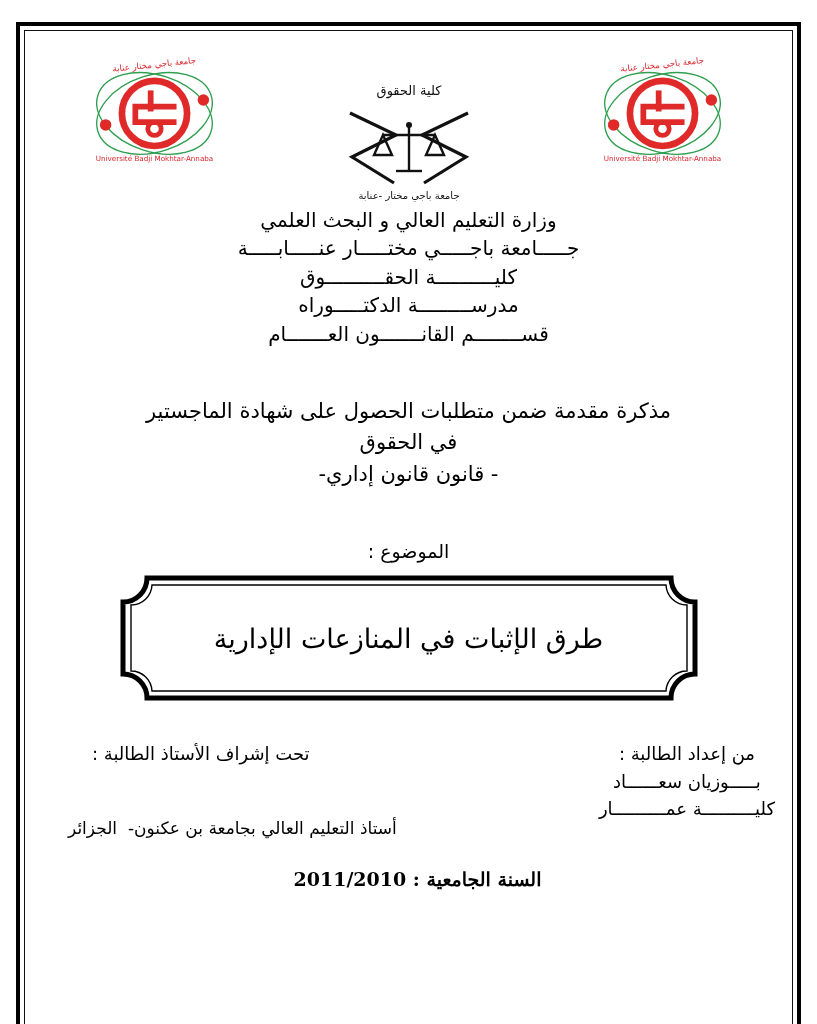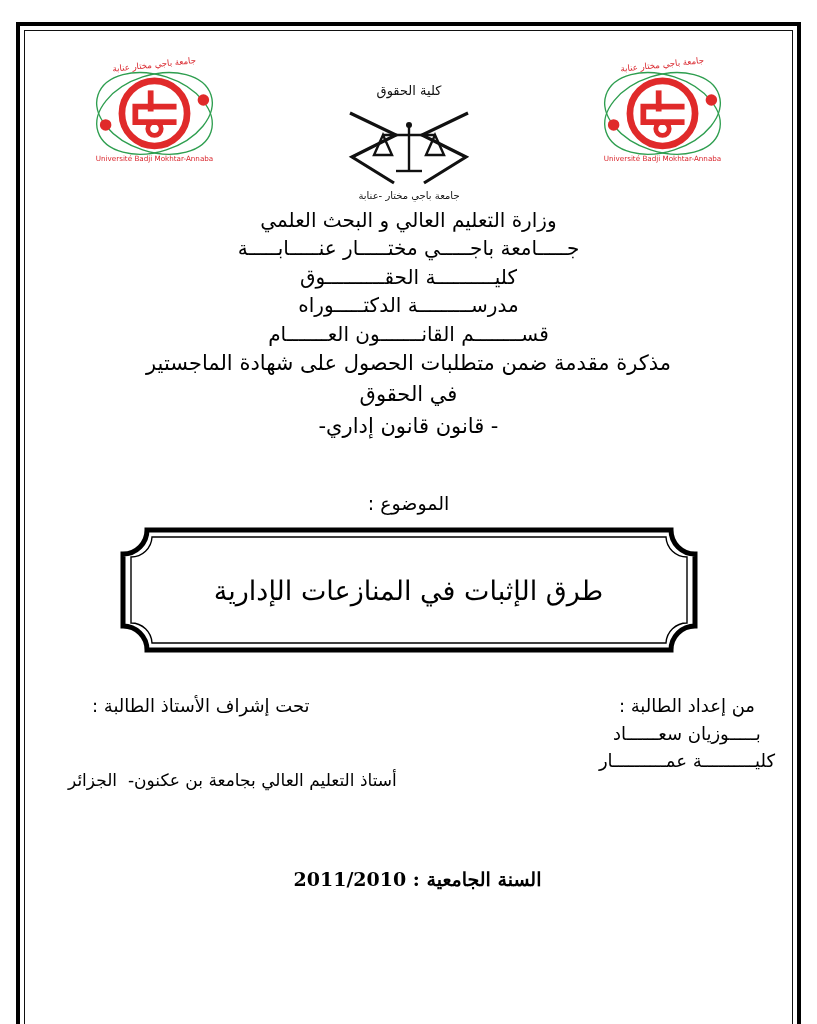--- a/index.html
+++ b/index.html
@@ -76,20 +76,21 @@
   .institution .line {
     font-family: "DejaVu Sans", "Liberation Sans", sans-serif;
     font-size: 20px;
     color: #000000;
     line-height: 1.42;
     white-space: pre;
   }
 
   
   .degree {
+    margin-top: 48px;
     text-align: center;
     direction: rtl;
   }
   .degree .line {
     font-size: 21px;
     color: #000;
     line-height: 1.5;
     white-space: pre;
   }
 

